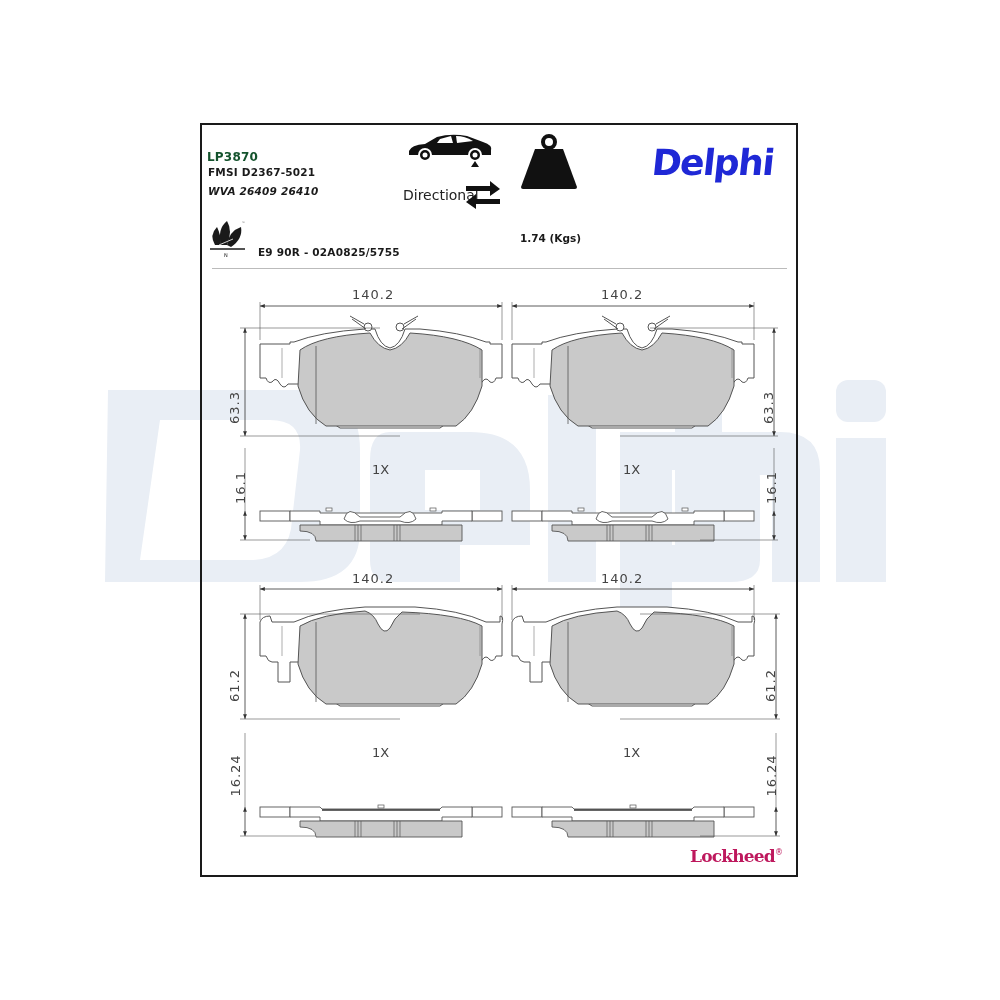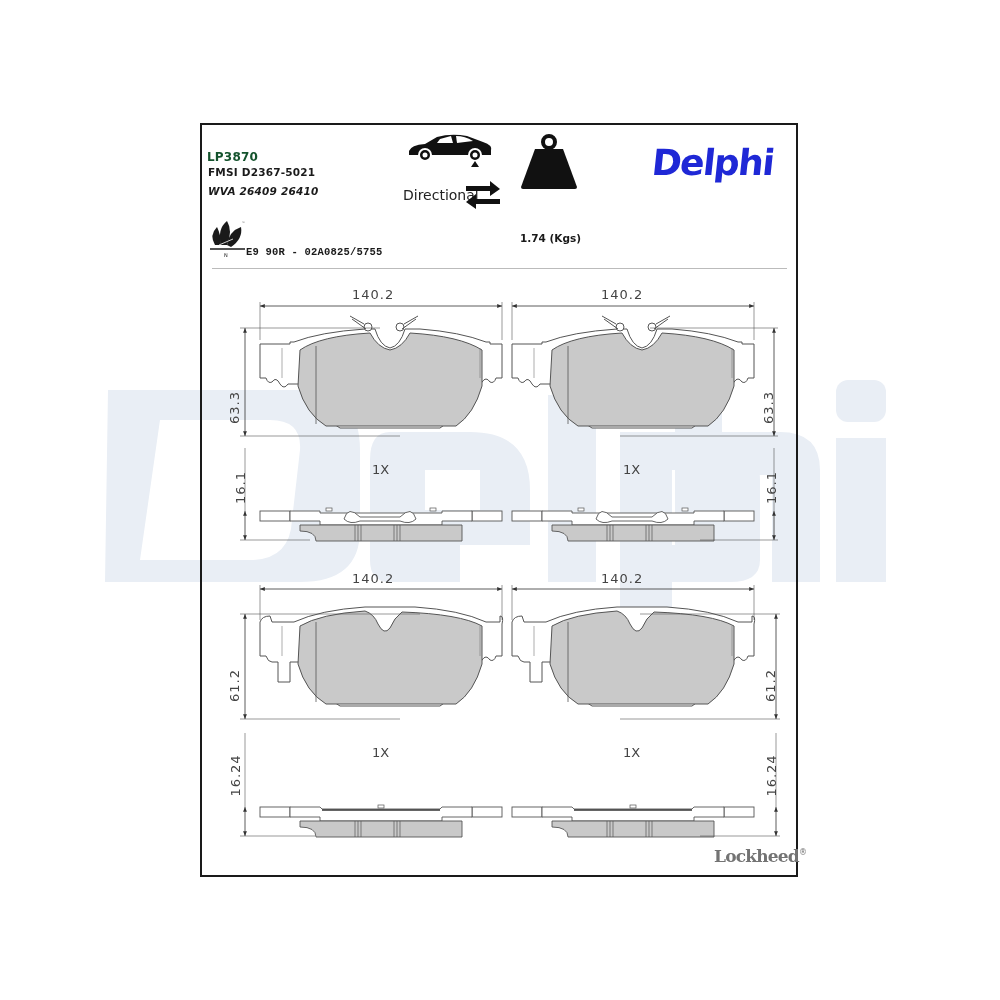--- a/index.html
+++ b/index.html
@@ -3,25 +3,25 @@
 <meta charset="utf-8">
 <style>
   html, body { margin: 0; padding: 0; background: #ffffff; }
   body { width: 1000px; height: 1000px; position: relative; overflow: hidden; font-family: "DejaVu Sans", sans-serif; }
   .watermark { position: absolute; left: 0; top: 0; width: 1000px; height: 1000px; z-index: 0; }
   .frame { position: absolute; left: 200px; top: 123px; width: 594px; height: 750px; border: 2px solid #1a1a1a; z-index: 1; background: transparent; }
   .title { position: absolute; left: 207px; top: 150px; font-weight: bold; font-size: 12px; color: #14532d; letter-spacing: 0.2px; z-index: 2; }
   .sub { position: absolute; left: 208px; font-weight: bold; font-size: 10.5px; color: #1a1a1a; z-index: 2; letter-spacing: 0.2px; }
   .sub.fmsi { top: 166px; }
   .sub.wva { top: 185px; font-style: italic; }
-  .eco-code { position: absolute; left: 246px; top: 246px; font-weight: bold; font-size: 10.5px; color: #1a1a1a; z-index: 2; letter-spacing: 0.2px; font-family: Liberation Mono, monospace; }
+  .eco-code { position: absolute; left: 258px; top: 246px; font-weight: bold; font-size: 10.5px; color: #1a1a1a; z-index: 2; letter-spacing: 0.2px; }
   .directional { position: absolute; left: 403px; top: 187px; font-size: 14px; color: #222; z-index: 2; }
   .weight-label { position: absolute; left: 520px; top: 192px; font-weight: bold; font-size: 10.5px; color: #1a1a1a; z-index: 2; margin-top: 40px; }
   .brand { position: absolute; left: 652px; top: 142px; font-family: "DejaVu Sans", sans-serif; font-weight: bold; font-size: 36px; color: #1f28d6; letter-spacing: -1.5px; z-index: 2; transform: skewX(-6deg); }
-  .lockheed { position: absolute; left: 690px; top: 846px; font-family: "DejaVu Serif", serif; font-weight: bold; font-size: 17px; color: #737373; z-index: 2; letter-spacing: -0.8px; margin-left: 24px; }
+  .lockheed { position: absolute; left: 690px; top: 846px; font-family: "DejaVu Serif", serif; font-weight: bold; font-size: 17px; color: #be185d; z-index: 2; letter-spacing: -0.8px; }
   .lockheed sup { font-size: 8px; font-family: "DejaVu Sans", sans-serif; font-weight: normal; }
   .sep { position: absolute; left: 212px; top: 268px; width: 575px; height: 1px; background: #bbb; z-index: 2; }
   .icon { position: absolute; z-index: 2; }
   .draw { position: absolute; left: 0; top: 0; width: 1000px; height: 1000px; z-index: 2; }
   .dim { position: absolute; font-family: "DejaVu Sans", sans-serif; font-size: 13px; color: #444; z-index: 3; letter-spacing: 1px; }
   .dim.v { transform: rotate(-90deg); transform-origin: center; }
   .qty { position: absolute; font-size: 13px; color: #444; z-index: 3; text-underline-offset: 3px; }
 </style>
 </head>
 <body>

